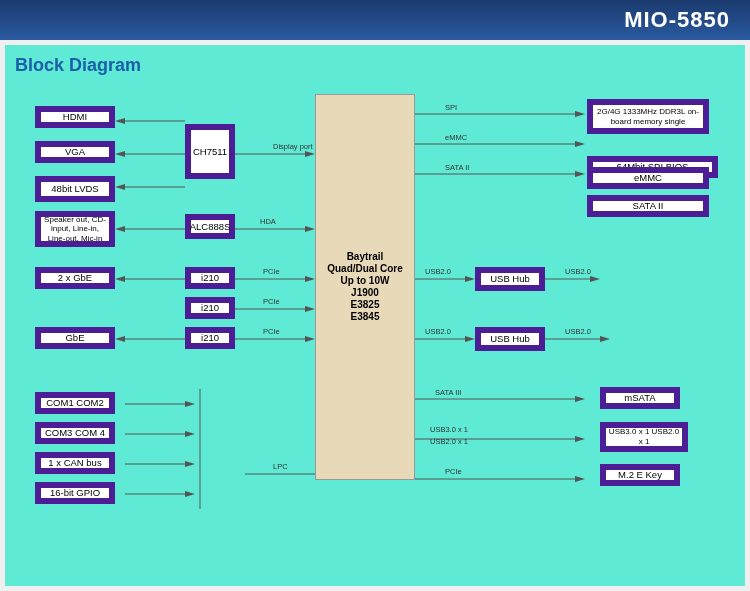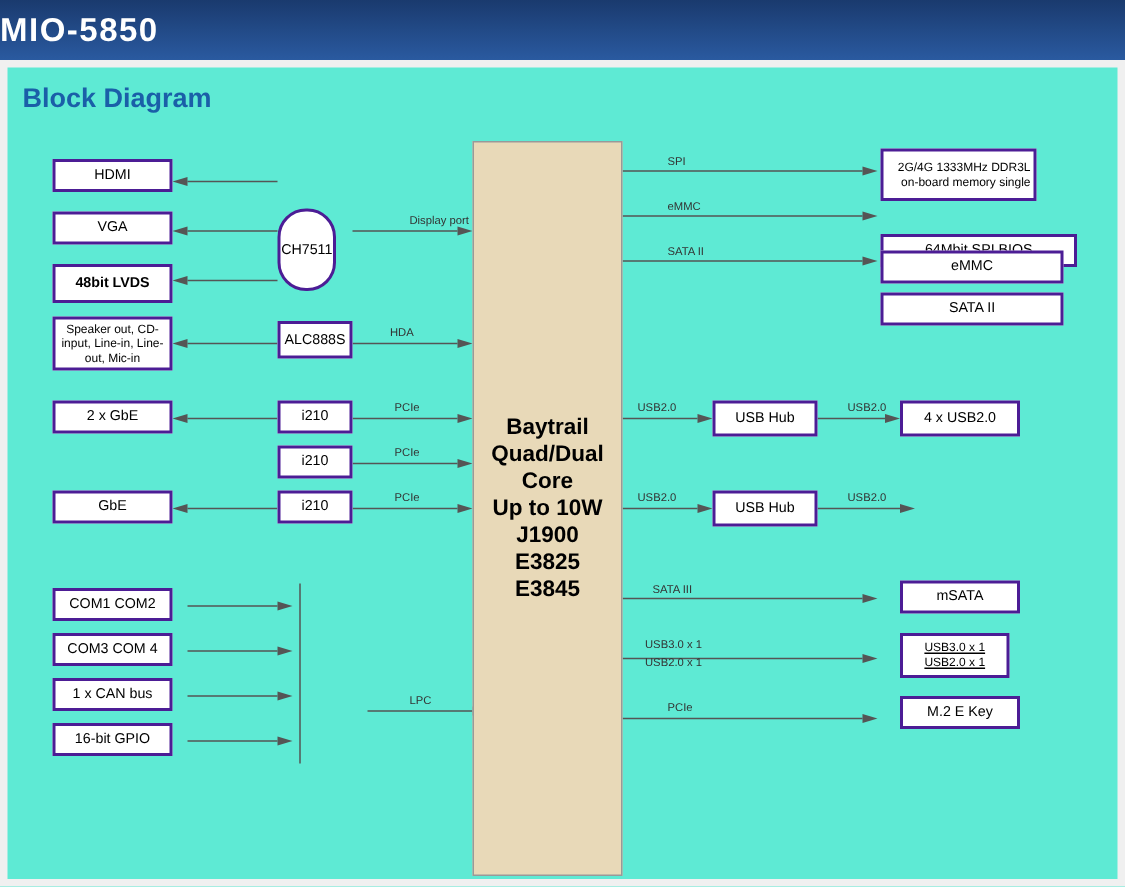--- a/index.html
+++ b/index.html
@@ -3,20 +3,21 @@
   <meta charset="utf-8">
   <style>
     * { box-sizing: border-box; margin: 0; padding: 0; }
     body { width: 750px; height: 591px; background: #f0f0f0; font-family: Arial, sans-serif; overflow: hidden; }
 
     .header {
       background: linear-gradient(to bottom, #1a3a6e, #2a5aa0);
       height: 40px;
       display: flex;
       align-items: center;
+      justify-content: flex-end;
       padding-right: 20px;
     }
     .header-title {
       color: white;
       font-size: 22px;
       font-weight: bold;
       letter-spacing: 1px;
     }
 
     .content {
@@ -37,21 +38,21 @@
 
     .diagram-area {
       position: relative;
       width: 100%;
       height: calc(100% - 30px);
     }
 
     
     .box {
       position: absolute;
-      border: 2px solid #4c1d95;
+      border: 6px solid #4c1d95;
       background: white;
       display: flex;
       align-items: center;
       justify-content: center;
       text-align: center;
       font-size: 9.5px;
       line-height: 1.2;
       padding: 2px;
     }
 
@@ -175,55 +176,54 @@
       <text x="410" y="250" font-size="7.5" fill="#333">USB2.0</text>
       <text x="550" y="250" font-size="7.5" fill="#333">USB2.0</text>
       <text x="420" y="311" font-size="7.5" fill="#333">SATA III</text>
       <text x="415" y="348" font-size="7.5" fill="#333">USB3.0 x 1</text>
       <text x="415" y="360" font-size="7.5" fill="#333">USB2.0 x 1</text>
       <text x="430" y="390" font-size="7.5" fill="#333">PCIe</text>
     </svg>
 
     <div class="box" style="left:20px;top:22px;width:80px;height:22px;">HDMI</div>
     <div class="box" style="left:20px;top:57px;width:80px;height:22px;">VGA</div>
-    <div class="box" style="left:20px;top:92px;width:80px;height:26px;font-weight:bold;">48bit LVDS</div>
+    <div class="box" style="left:20px;top:92px;width:80px;height:26px;">48bit LVDS</div>
     <div class="box" style="left:20px;top:127px;width:80px;height:36px;font-size:8px;">Speaker out, CD-input,
 Line-in, Line-out, Mic-in</div>
     <div class="box" style="left:20px;top:183px;width:80px;height:22px;">2 x GbE</div>
     <div class="box" style="left:20px;top:243px;width:80px;height:22px;">GbE</div>
     <div class="box" style="left:20px;top:308px;width:80px;height:22px;">COM1 COM2</div>
     <div class="box" style="left:20px;top:338px;width:80px;height:22px;">COM3 COM 4</div>
     <div class="box" style="left:20px;top:368px;width:80px;height:22px;">1 x CAN bus</div>
     <div class="box" style="left:20px;top:398px;width:80px;height:22px;">16-bit GPIO</div>
 
-    <div class="box" style="left:170px;top:55px;width:39px;height:55px;border-radius:19px;">CH7511</div>
+    <div class="box" style="left:170px;top:40px;width:50px;height:55px;">CH7511</div>
     <div class="box" style="left:170px;top:130px;width:50px;height:25px;text-align:right;">ALC888S</div>
     <div class="box" style="left:170px;top:183px;width:50px;height:22px;">i210</div>
     <div class="box" style="left:170px;top:213px;width:50px;height:22px;">i210</div>
     <div class="box" style="left:170px;top:243px;width:50px;height:22px;">i210</div>
 
-    <div class="box box-tan" style="left:300px;top:10px;width:100px;height:490px;font-size:15px;font-weight:bold;">
+    <div class="box box-tan" style="left:300px;top:10px;width:100px;height:386px;font-size:10px;font-weight:bold;">
       <span style="white-space:pre-line;text-align:center;">Baytrail
 Quad/Dual Core
 Up to 10W
 J1900
 E3825
 E3845</span>
     </div>
 
-    <div class="box" style="left: 572px; top: 15px; width: 104px; height: 35px; font-size: 8px; text-align: right;">2G/4G 1333MHz
+    <div class="box" style="left: 572px; top: 15px; width: 122px; height: 35px; font-size: 8px;">2G/4G 1333MHz
 DDR3L on-board
 memory single</div>
     <div class="box" style="left: 572px; width: 131px; height: 22px; top: 72px;">64Mbit SPI BIOS</div>
     <div class="box" style="left: 572px; width: 122px; height: 22px; top: 83px;">eMMC</div>
     <div class="box" style="left: 572px; width: 122px; height: 22px; top: 111px;">SATA II</div>
     <div class="box" style="left:460px;top:183px;width:70px;height:24px;">USB Hub</div>
-    <div class="box" style="left:585px;top:183px;width:80px;height:24px;">4 x USB2.0</div>
     <div class="box" style="left:460px;top:243px;width:70px;height:24px;">USB Hub</div>
     <div class="box" style="left:585px;top:303px;width:80px;height:22px;">mSATA</div>
-    <div class="box" style="left:585px;top:338px;width:73px;height:30px;font-size:8px;text-decoration:underline;">USB3.0 x 1
+    <div class="box" style="left:585px;top:338px;width:88px;height:30px;font-size:8px;">USB3.0 x 1
 USB2.0 x 1</div>
     <div class="box" style="left:585px;top:380px;width:80px;height:22px;">M.2 E Key</div>
 
     <style>
     </style>
   </div>
 </div>
 
 </body></html>

